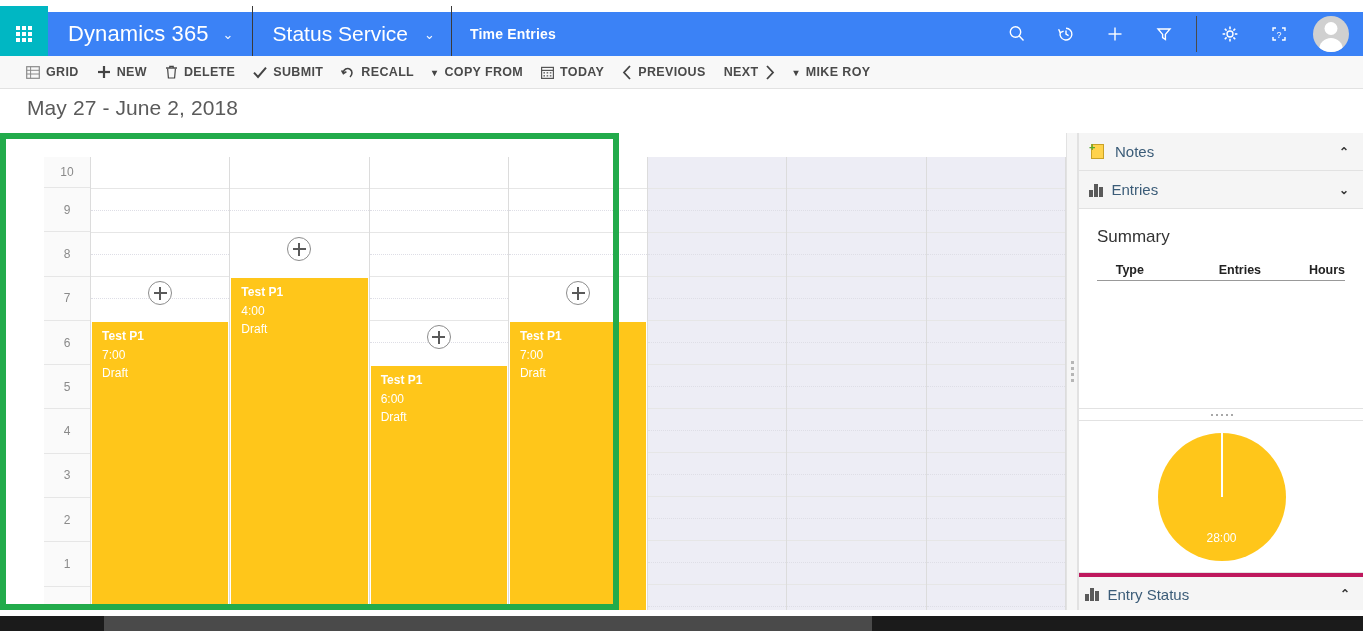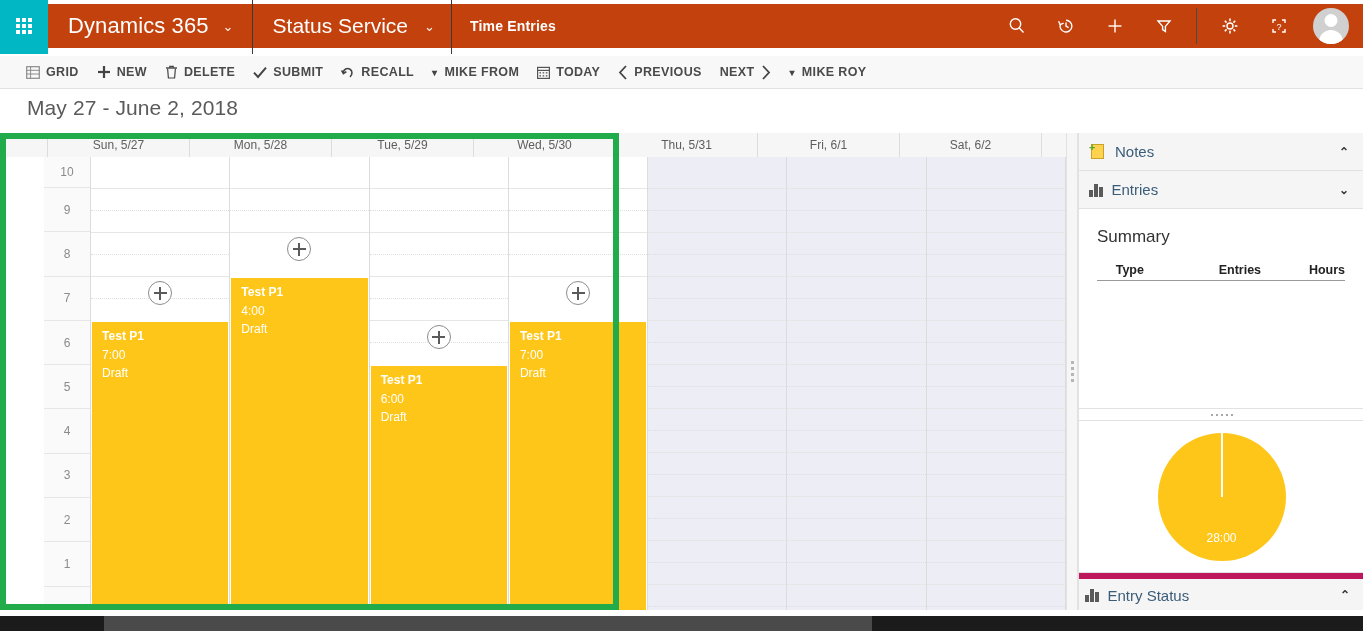--- a/index.html
+++ b/index.html
@@ -7,22 +7,22 @@
     margin: 0; padding: 0;
     width: 1363px; height: 631px;
     overflow: hidden;
     background: #ffffff;
     font-family: "Liberation Sans", sans-serif;
     -webkit-font-smoothing: antialiased;
   }
 
   
   .topbar {
-    position: absolute; left: 0; top: 4px; width: 1363px; height: 44px;
-    background: #c2410c; display: flex; align-items: center;
+    position: absolute; left: 0; top: 12px; width: 1363px; height: 44px;
+    background: #3b82f6; display: flex; align-items: center;
   }
   .waffle {
     width: 48px; height: 56px; background: #00B7C3;
     display: flex; align-items: center; justify-content: center;
     cursor: pointer;
   }
   .waffle-grid {
     display: grid; grid-template-columns: repeat(3, 4px);
     grid-template-rows: repeat(3, 4px); gap: 2px;
   }
@@ -234,21 +234,21 @@
     position: relative;
   }
   .pie .slit {
     position: absolute; left: 50%; top: 0; width: 2px; height: 64px;
     background: #ffffff; transform: translateX(-50%);
   }
   .pie .plabel {
     position: absolute; left: 0; right: 0; bottom: 16px; text-align: center;
     font-size: 12px; color: #ffffff;
   }
-  .rsection.bottom { border-top: 6px solid #be185d; border-bottom: none; padding-left: 6px; }
+  .rsection.bottom { border-top: 4px solid #be185d; border-bottom: none; padding-left: 6px; }
 
   
   .botbar {
     position: absolute; left: 0; top: 616px; width: 1363px; height: 15px;
     background: #1b1b1b;
   }
   .botbar .thumb {
     position: absolute; left: 104px; top: 0; width: 768px; height: 15px;
     background: #4a4a4a;
   }
@@ -388,21 +388,21 @@
       <svg width="14" height="13" viewBox="0 0 14 13">
           <path d="M2.4 7 C2.4 3.2 6.2 1.6 9 3.2 C11.6 4.7 11.6 8.8 9 11" fill="none" stroke="#444" stroke-width="1.6"></path>
           <polyline points="0.6,4.4 2.4,7.6 5.4,5.6" fill="none" stroke="#444" stroke-width="1.6"></polyline>
         </svg>
     </span>
     <span>RECALL</span>
   </div>
 
   <div class="cmd">
     <span class="caret">▾</span>
-    <span>MIKE FROM</span>
+    <span>COPY FROM</span>
   </div>
 
   <div class="cmd">
     <span class="ci">
       <svg width="13" height="13" viewBox="0 0 13 13">
           <rect x="0.6" y="1.4" width="11.8" height="11" fill="none" stroke="#555" stroke-width="1.2"></rect>
           <line x1="0.6" y1="4.4" x2="12.4" y2="4.4" stroke="#555" stroke-width="1.2"></line>
           <g fill="#777">
             <rect x="2.4" y="6" width="1.6" height="1.6"></rect>
             <rect x="5.6" y="6" width="1.6" height="1.6"></rect>
@@ -437,31 +437,20 @@
   <div class="cmd">
     <span class="caret">▾</span>
     <span>MIKE ROY</span>
   </div>
 </div>
 
 <div class="datetitle">May 27 - June 2, 2018</div>
 
 <div class="calwrap">
 
-  <div class="calhead">
-    <div class="hcorner"></div>
-    <div class="hcell">Sun, 5/27</div>
-    <div class="hcell">Mon, 5/28</div>
-    <div class="hcell">Tue, 5/29</div>
-    <div class="hcell">Wed, 5/30</div>
-    <div class="hcell">Thu, 5/31</div>
-    <div class="hcell">Fri, 6/1</div>
-    <div class="hcell">Sat, 6/2</div>
-    <div class="hcell pad"></div>
-  </div>
 
   <div class="calbody">
 
     <div class="timecol">
       <div class="tslot first">10</div>
       <div class="tslot">9</div>
       <div class="tslot">8</div>
       <div class="tslot">7</div>
       <div class="tslot">6</div>
       <div class="tslot">5</div>

